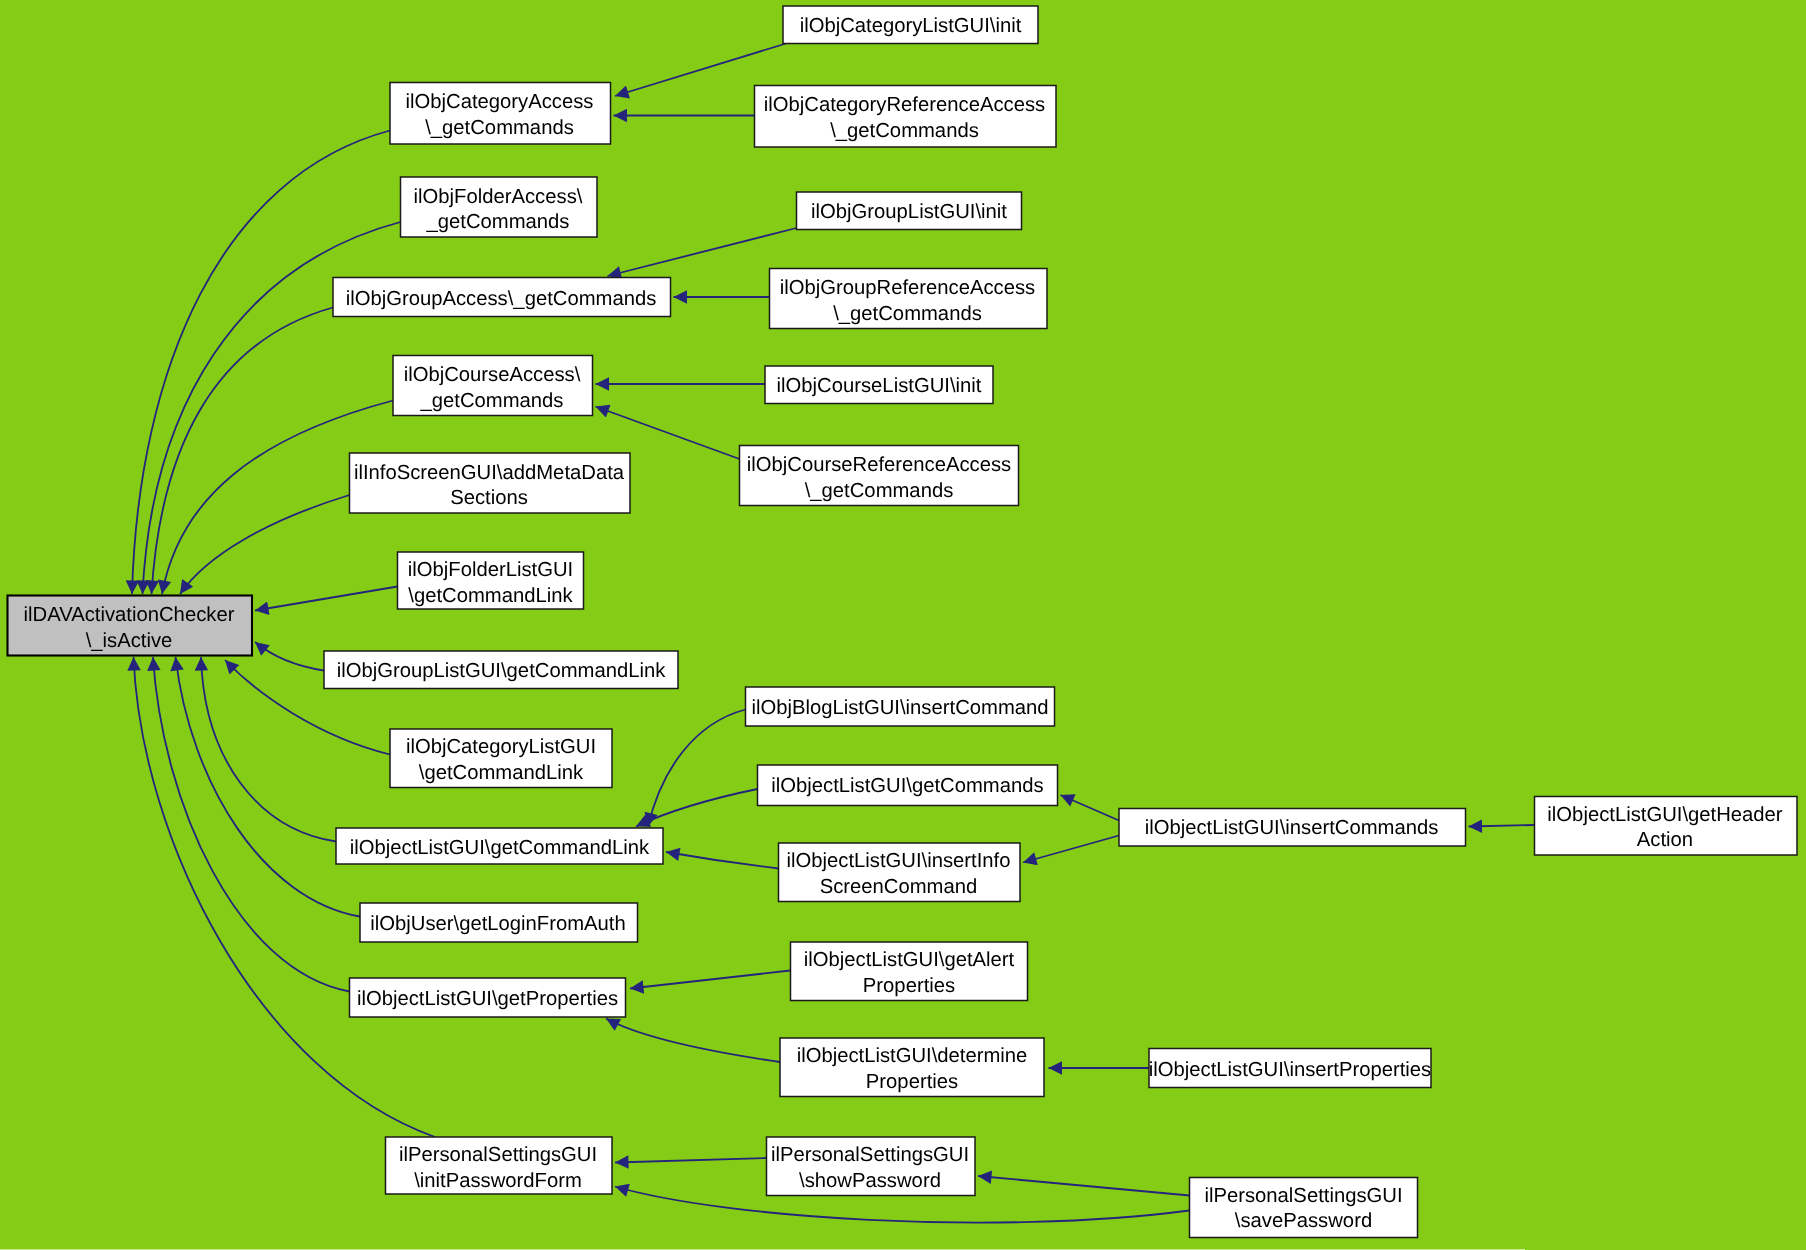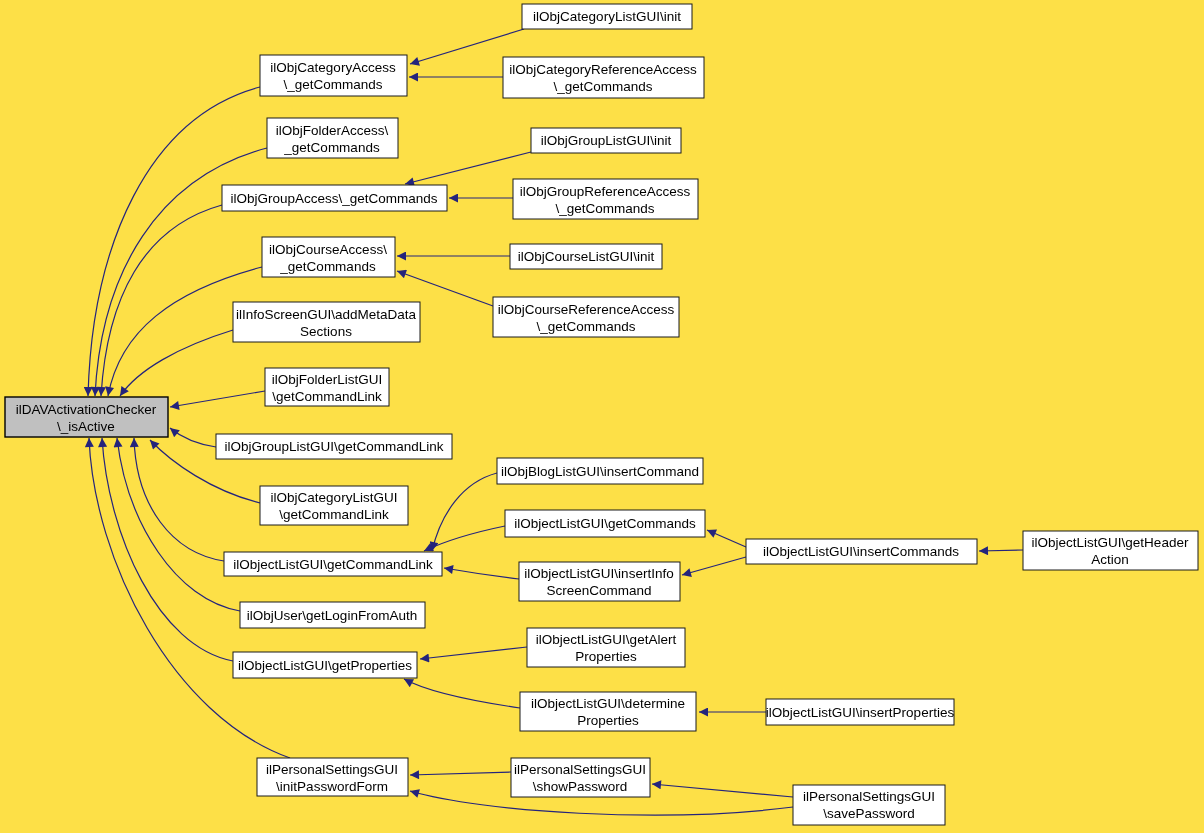--- a/index.html
+++ b/index.html
@@ -1,16 +1,16 @@
 <!DOCTYPE html>
 <html><head>
 <meta charset="utf-8">
 <style>
   html,body{margin:0;padding:0;background:#ffffff;}
-  .stage{position:relative;width:1204px;height:833px;background:#fde047;overflow:hidden;}
+  .stage{position:relative;width:1204px;height:833px;background:#84cc16;overflow:hidden;}
   svg{display:block;}
   .edge{fill:none;stroke:#24247c;stroke-width:1.2;}
   .node rect{fill:#ffffff;stroke:#1a1a1a;stroke-width:1;}
   .node.root rect{fill:#c0c0c0;stroke:#000000;stroke-width:1.4;}
   .node text{
     font-family:"Liberation Sans","DejaVu Sans",sans-serif;
     font-size:13.5px;fill:#000000;text-anchor:middle;
   }
 </style>
 </head>

